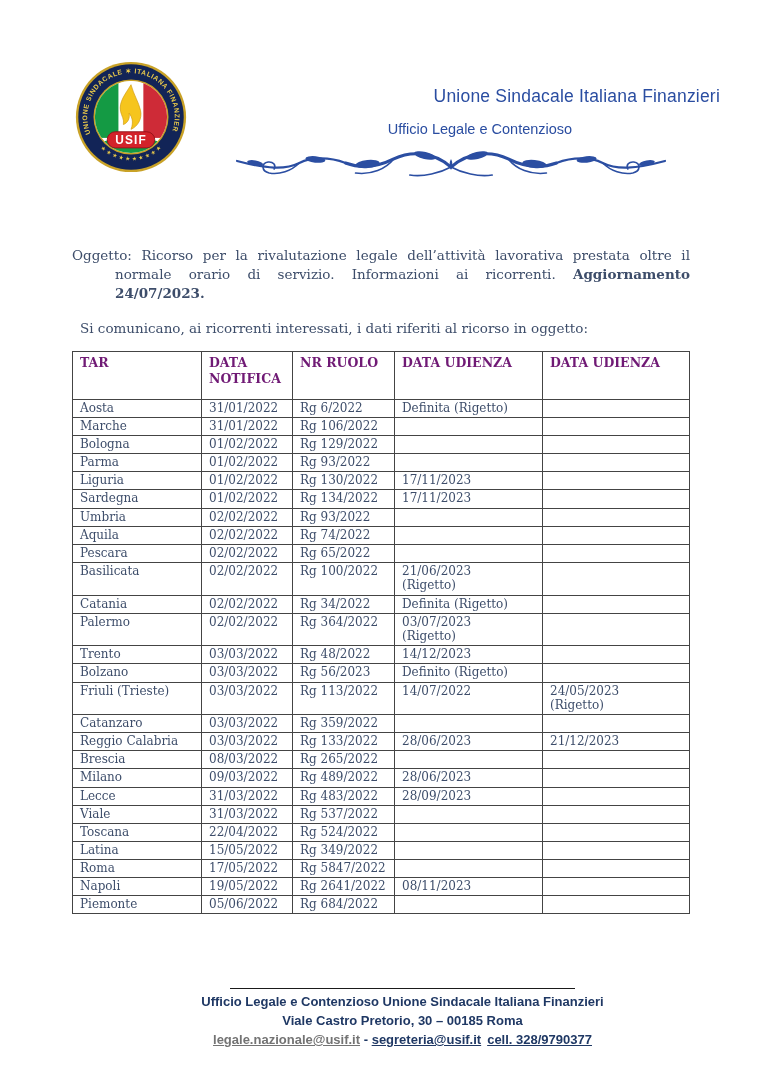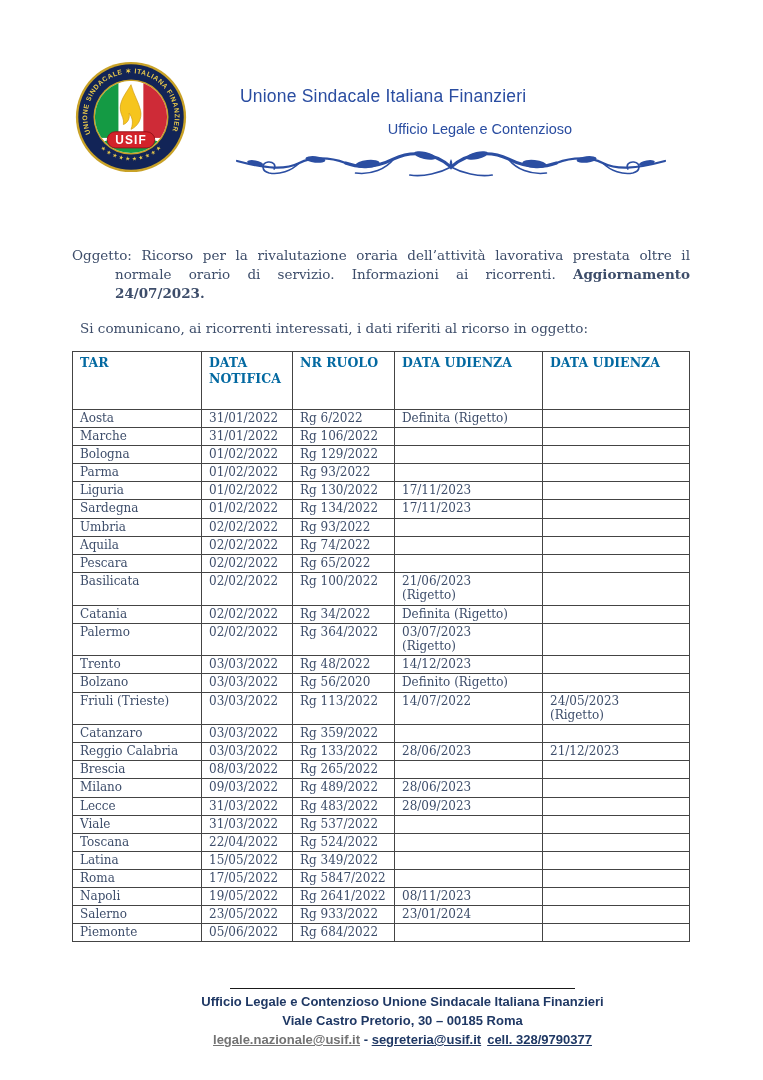--- a/index.html
+++ b/index.html
@@ -3,21 +3,21 @@
 <meta charset="utf-8">
 <style>
   html,body{margin:0;padding:0;background:#ffffff;}
   .page{
     position:relative;width:763px;height:1080px;margin:0 auto;background:#ffffff;
     font-family:"DejaVu Serif","Liberation Serif",serif;color:#3d4d6a;overflow:hidden;
   }
   
   .logo{position:absolute;left:74px;top:57px;width:114px;height:120px;}
   .hdr-title{
-    position:absolute;left:240px;top:86px;width:480px;text-align:left;
+    position:absolute;left:240px;top:86px;width:480px;text-align:right;
     font-family:"Liberation Sans",sans-serif;font-size:17.5px;color:#2a4da1;letter-spacing:.2px;
   }
   .hdr-subtitle{
     position:absolute;left:240px;top:121px;width:480px;text-align:center;
     font-family:"Liberation Sans",sans-serif;font-size:14.5px;color:#2a4da1;
   }
   .flourish{position:absolute;left:233px;top:142px;width:436px;height:46px;}
   
   .content{position:absolute;left:72px;top:246px;width:618px;}
   .oggetto{
@@ -29,21 +29,21 @@
   
   table.cases{
     margin-top:13px;border-collapse:collapse;table-layout:fixed;width:617px;
     font-size:12px;color:#3d4d6a;
   }
   table.cases th,table.cases td{
     border:1px solid #444444;vertical-align:top;text-align:left;
     overflow:hidden;white-space:pre-line;
   }
   table.cases th{
-    font-size:12.5px;font-weight:bold;line-height:16px;padding:3px 7px 22px 7px;color:#0369a1;
+    font-size:12.5px;font-weight:bold;line-height:16px;padding:3px 7px 12px 7px;color:#701a75;
   }
   table.cases td{line-height:14.6px;padding:1px 7px 1.5px 7px;}
   
   .footer{
     position:absolute;left:0;top:988px;width:763px;text-align:center;
     font-family:"Liberation Sans",sans-serif;font-weight:bold;font-size:13px;
     color:#1f3864;line-height:19px;padding-left:21px;
   }
   .footer-rule{width:345px;margin:0 auto 3px auto;border-top:1.7px solid #1a1a1a;height:0;}
   .flink{color:#737373;text-decoration:underline;cursor:pointer;}
@@ -105,21 +105,21 @@
           <ellipse cx="412" cy="20" rx="8" ry="2.6" transform="rotate(-10 412 20)" fill="#2b4ea2" stroke="none"></ellipse>
         </g>
         <use href="#fr" transform="translate(434,0) scale(-1,1)"></use>
         <path d="M217,16 C214,21 217,27 217,27 C217,27 220,21 217,16 Z" fill="#2b4ea2" stroke="none"></path>
       </g>
     </svg>
   </div>
 
   <div class="content">
     <p class="oggetto"><span>Oggetto:</span>
-      <span>Ricorso per la rivalutazione oraria dell’attività lavorativa prestata oltre il normale orario di servizio. Informazioni ai ricorrenti.</span>
+      <span>Ricorso per la rivalutazione legale dell’attività lavorativa prestata oltre il normale orario di servizio. Informazioni ai ricorrenti.</span>
       <span class="b">Aggiornamento 24/07/2023.</span></p>
 
     <p class="intro">Si comunicano, ai ricorrenti interessati, i dati riferiti al ricorso in oggetto:</p>
 
     <table class="cases">
       <colgroup>
         <col style="width:129px">
           <col style="width:91px">
           <col style="width:102px">
         <col style="width:148px">
@@ -224,21 +224,21 @@
           <tr>
             <td>Trento</td>
             <td>03/03/2022</td>
             <td>Rg 48/2022</td>
             <td>14/12/2023</td>
             <td></td>
           </tr>
           <tr>
             <td>Bolzano</td>
             <td>03/03/2022</td>
-            <td>Rg 56/2020</td>
+            <td>Rg 56/2023</td>
             <td>Definito (Rigetto)</td>
             <td></td>
           </tr>
           <tr>
             <td>Friuli (Trieste)</td>
             <td>03/03/2022</td>
             <td>Rg 113/2022</td>
             <td>14/07/2022</td>
             <td>24/05/2023
 (Rigetto)</td>
@@ -304,27 +304,20 @@
             <td>17/05/2022</td>
             <td>Rg 5847/2022</td>
             <td></td>
             <td></td>
           </tr>
           <tr>
             <td>Napoli</td>
             <td>19/05/2022</td>
             <td>Rg 2641/2022</td>
             <td>08/11/2023</td>
-            <td></td>
-          </tr>
-          <tr>
-            <td>Salerno</td>
-            <td>23/05/2022</td>
-            <td>Rg 933/2022</td>
-            <td>23/01/2024</td>
             <td></td>
           </tr>
           <tr>
             <td>Piemonte</td>
             <td>05/06/2022</td>
             <td>Rg 684/2022</td>
             <td></td>
             <td></td>
           </tr>
         </tbody>

